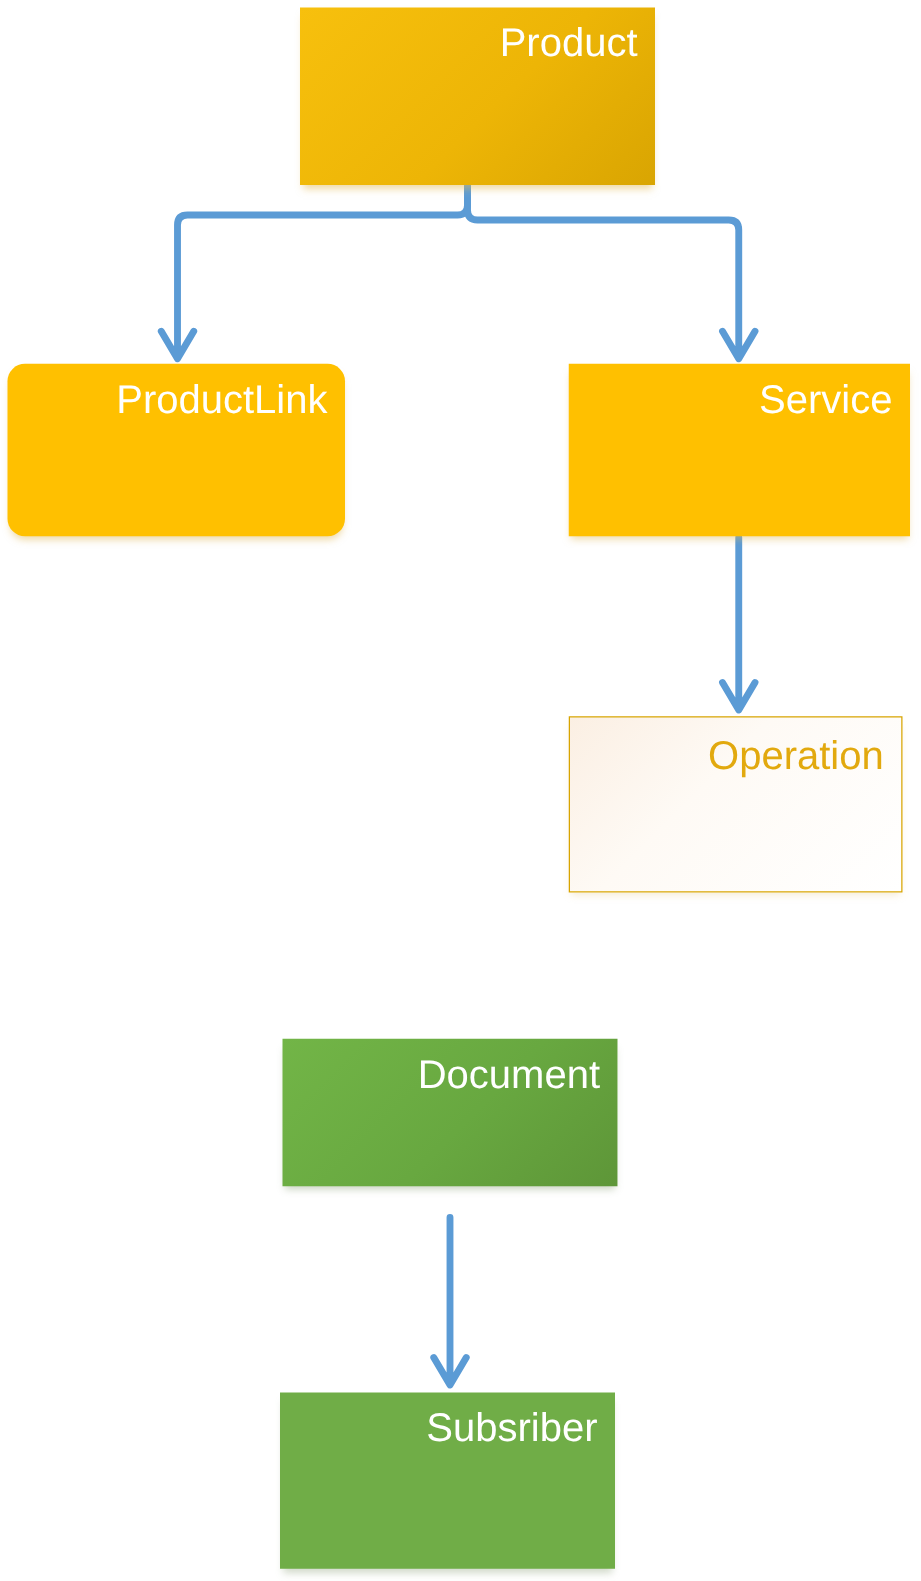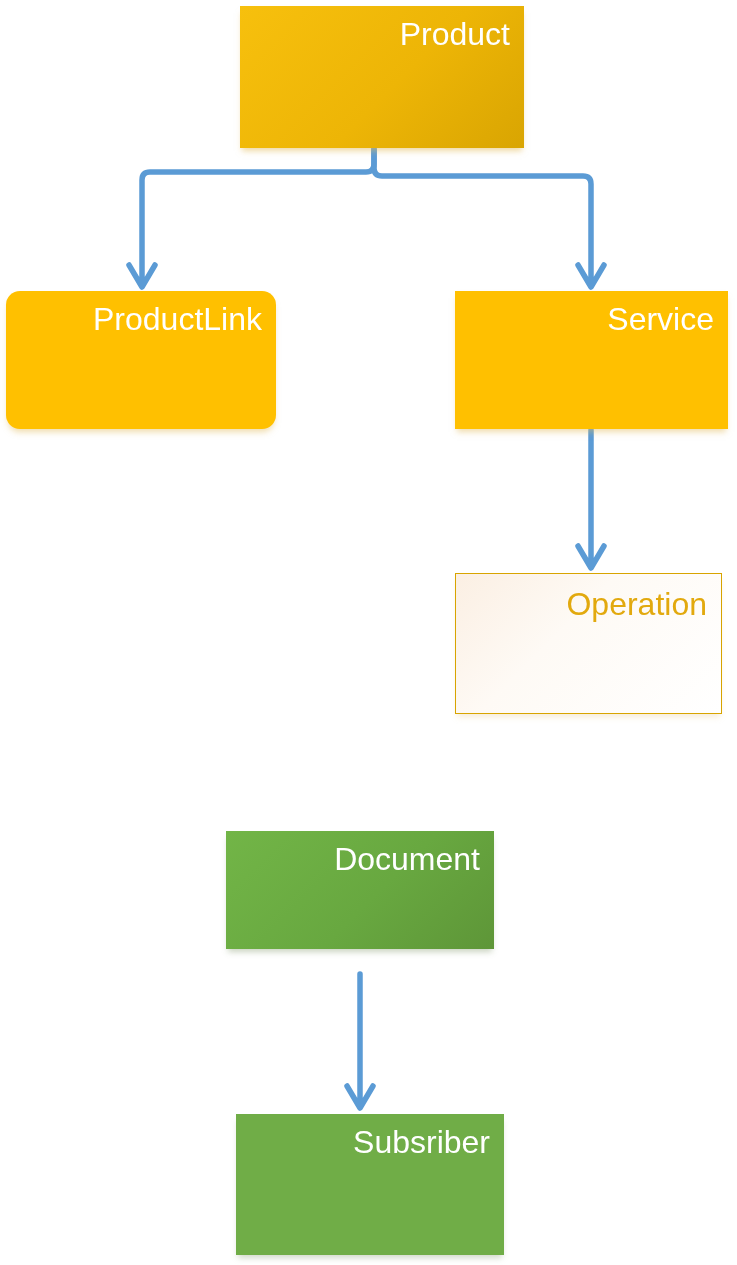--- a/index.html
+++ b/index.html
@@ -67,21 +67,21 @@
   .node--document {
     left: 226px; top: 831px; width: 268px; height: 118px;
     background: linear-gradient(135deg,
       var(--green-gradient-start, #72B547) 0%,
       var(--green-gradient-mid, #68A840) 55%,
       var(--green-gradient-end, #5E9638) 100%);
     box-shadow: 0 5px 6px -2px rgba(140,160,120,0.45);
   }
   
   .node--subsriber {
-    left: 236px; top: 1114px; width: 268px; height: 141px;
+    left: 224px; top: 1114px; width: 268px; height: 141px;
     background: var(--green-flat, #70AD47);
     box-shadow: 0 5px 6px -2px rgba(140,160,120,0.4);
   }
   
   .edges {
     position: absolute;
     left: 0; top: 0;
     width: 737px; height: 1265px;
     pointer-events: none;
   }

